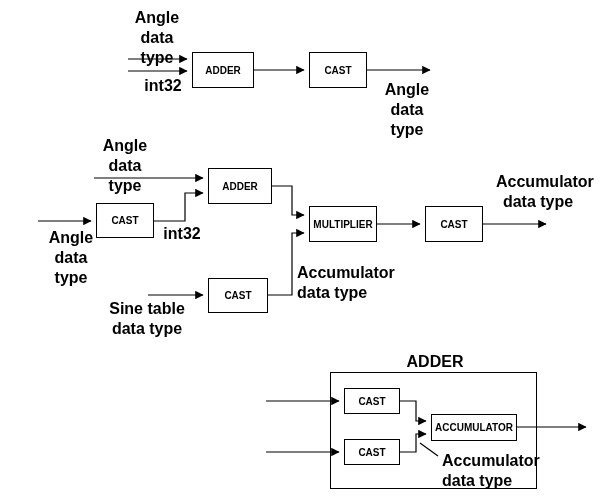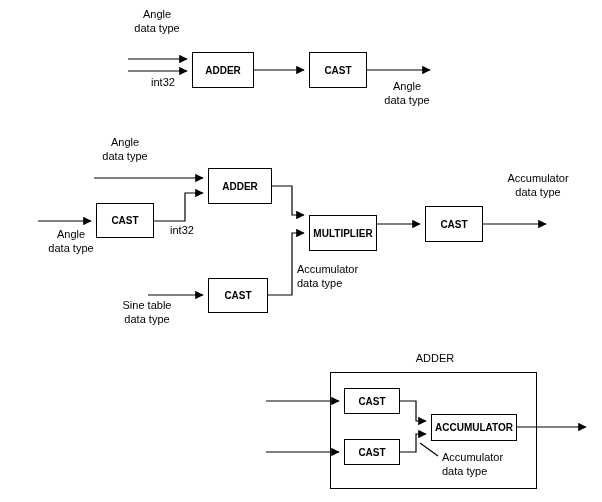--- a/index.html
+++ b/index.html
@@ -19,21 +19,21 @@
     box-sizing:border-box;
   }
   .box-label{
     font-size:10px;font-weight:bold;color:#000;letter-spacing:0px;
   }
   .outer-box{
     position:absolute;border:1.4px solid #000;background:transparent;box-sizing:border-box;
   }
   .lbl{
     position:absolute;
-    font-size:11px;font-weight:normal;color:#000;
+    font-size:16px;font-weight:bold;color:#000;
     line-height:1.25;
     white-space:pre-line;
     text-align:center;
   }
   .lbl.left{text-align:left;}
 </style>
 </head>
 <body>
 
 <div id="canvas">
@@ -108,21 +108,21 @@
   <div class="box" style="left:208px;top:278px;width:60px;height:35px">
     <span class="box-label">CAST</span>
   </div>
 
   <div class="lbl" style="left:109px;top:299px;width:76px">Sine table
 data type</div>
 
   <div class="lbl left" style="left:297px;top:263px;width:84px">Accumulator
 data type</div>
 
-  <div class="box" style="left:309px;top:215px;width:68px;height:36px">
+  <div class="box" style="left:309px;top:206px;width:68px;height:36px">
     <span class="box-label">MULTIPLIER</span>
   </div>
 
   <div class="box" style="left:425px;top:206px;width:58px;height:36px">
     <span class="box-label">CAST</span>
   </div>
 
   <div class="lbl" style="left:496px;top:172px;width:84px">Accumulator
 data type</div>
 

